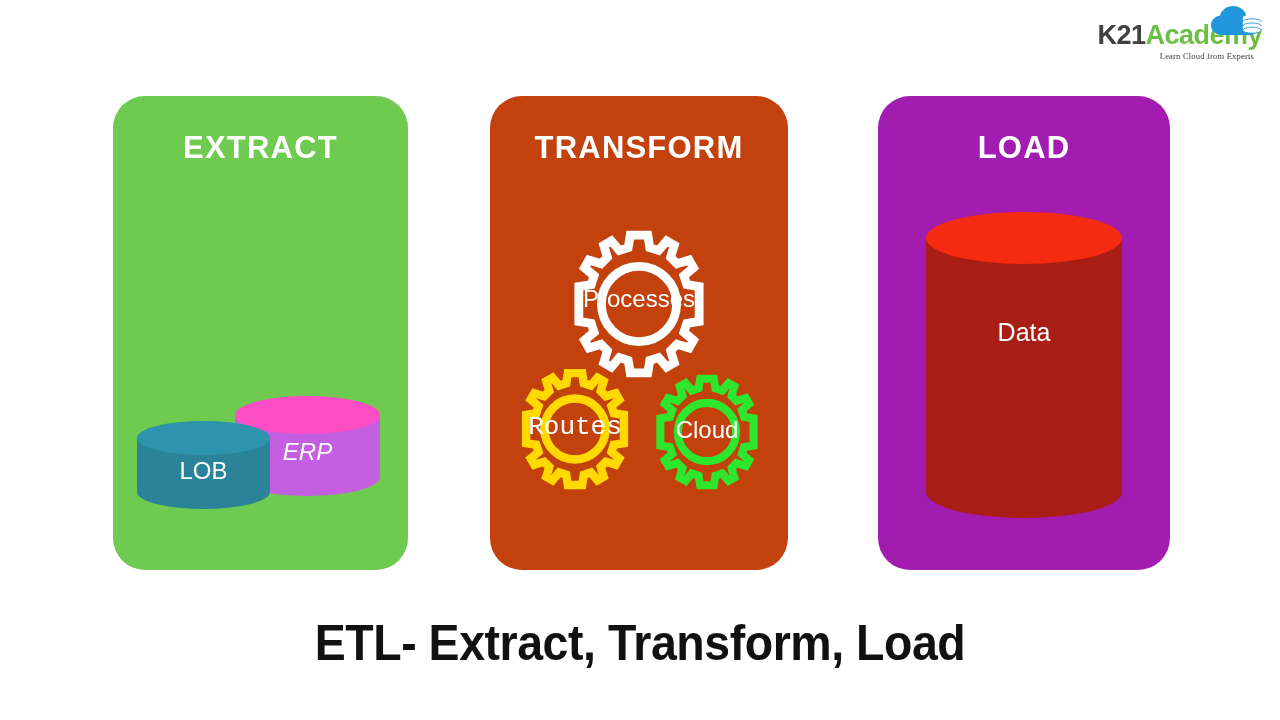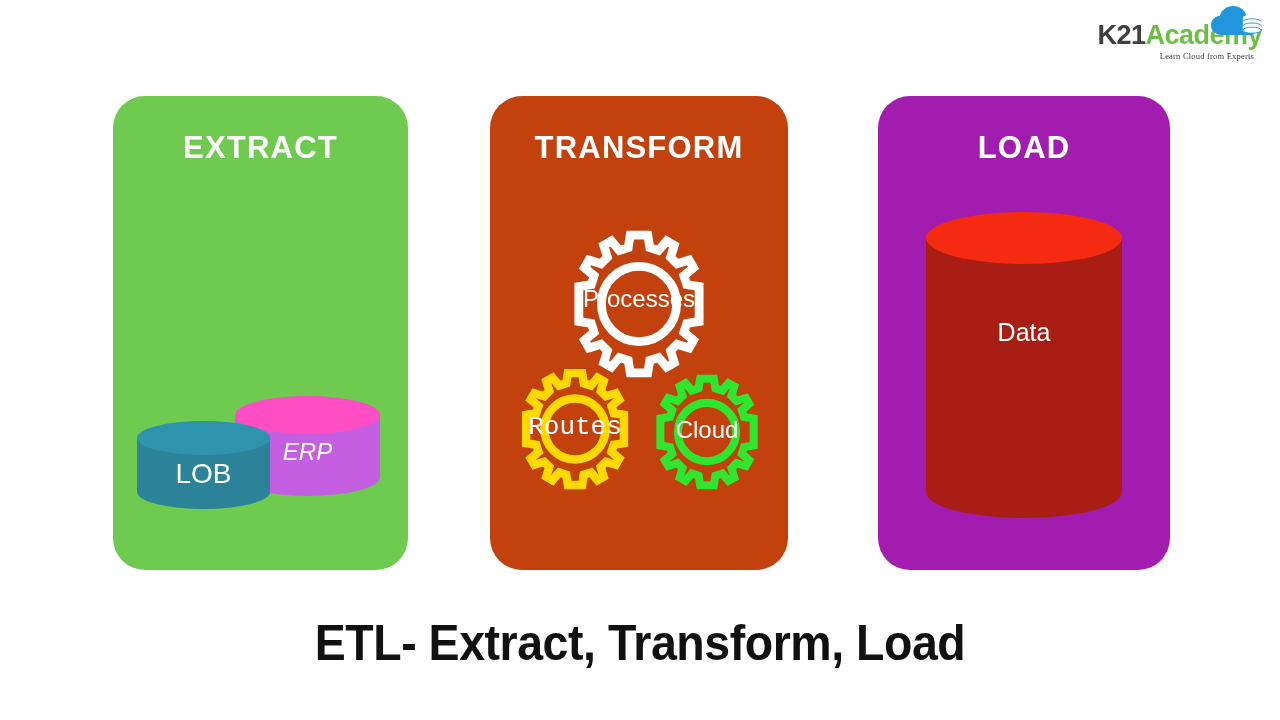--- a/index.html
+++ b/index.html
@@ -153,21 +153,21 @@
       <ellipse cx="72.5" cy="19" rx="72.5" ry="19" fill="#FF4DC4"></ellipse>
     </svg>
     <div class="label" style="top:43px; font-size:24px;font-style:italic;">ERP</div>
   </div>
 
   <div class="cyl" style="left:24px; top:325px; width:133px; height:88px; z-index:3;">
     <svg viewBox="0 0 133 88" width="133" height="88" style="position:absolute;left:0;top:0;">
       <path d="M0,17 L0,71 A66.5,17 0 0 0 133,71 L133,17 Z" fill="#2A8399"></path>
       <ellipse cx="66.5" cy="17" rx="66.5" ry="17" fill="#2E93AC"></ellipse>
     </svg>
-    <div class="label" style="top:37px; font-size:28px;">LOB</div>
+    <div class="label" style="top:37px; font-size:24px;">LOB</div>
   </div>
 </div>
 
 <div class="panel" id="panel-transform" style="background:#c2410c;">
   <div class="panel-title">TRANSFORM</div>
 
   <div class="gear-wrap" style="left:69px; top:128px; width:160px; height:160px; z-index:2;">
     <svg viewBox="0 0 200 200" width="160" height="160">
       <g fill="none" stroke="#FFFFFF" stroke-width="11" stroke-linejoin="miter">
         <path d="M100 14 L111 14 L113.5 29.5 L124.5 33.1 L134.6 21.1 L144.1 26.6 L139.5 41.6 L147.6 49.7

